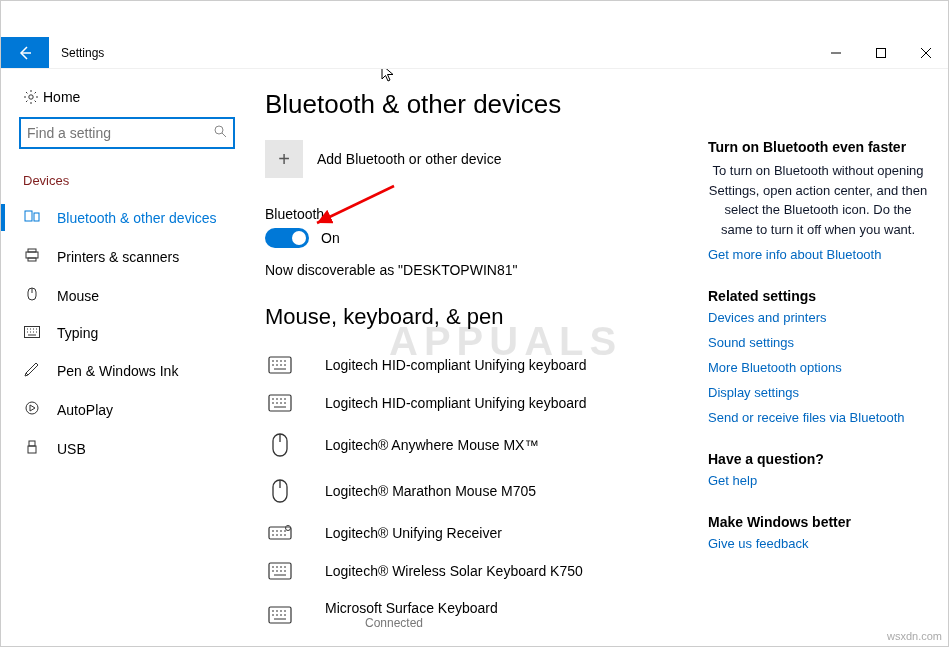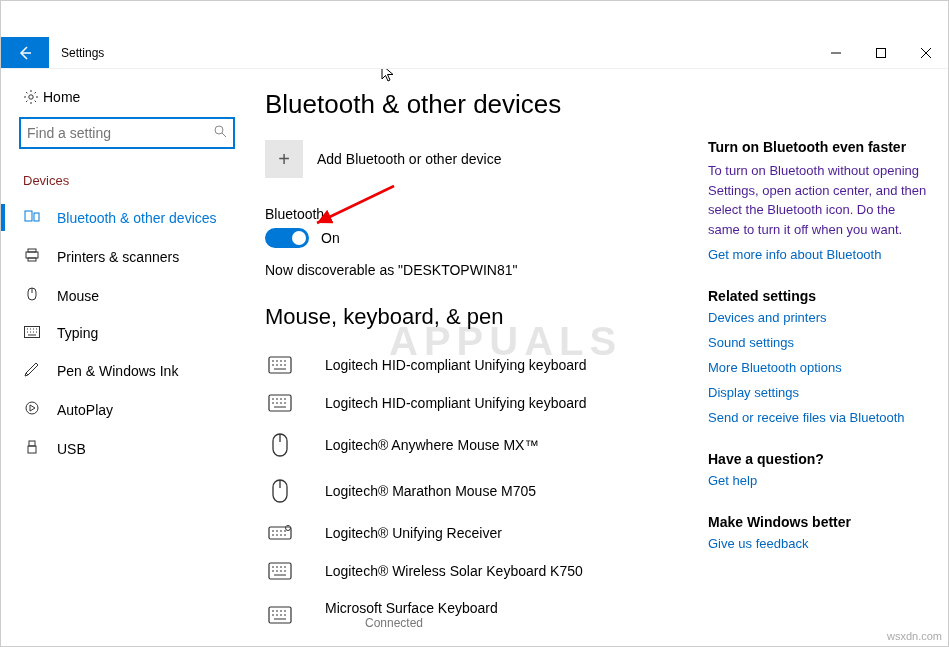--- a/index.html
+++ b/index.html
@@ -160,21 +160,21 @@
     .dev-sub { color:#777; font-size:12px;margin-left:40px; }
     .next-heading { font-size:18px; font-weight:500; margin-top:10px; color:#222; }
 
     
     .right-panel {
       width: 240px;
       padding: 70px 20px 0 0;
       font-size: 13px;
     }
     .rp-heading { font-weight:600; margin-bottom:6px; font-size:14px; }
-    .rp-text { color:#4c1d95; line-height:1.5; margin-bottom:8px; }
+    .rp-text { color:#0f172a; line-height:1.5; margin-bottom:8px;text-align:center; }
     .link { color:#0067c0; margin-bottom:10px; display:block; font-size:13px; }
     .rp-block { margin-bottom: 26px; }
 
     
     .arrow-annot {
       position:absolute;
       left: 56px; top: 112px;
       pointer-events:none;
     }
     

